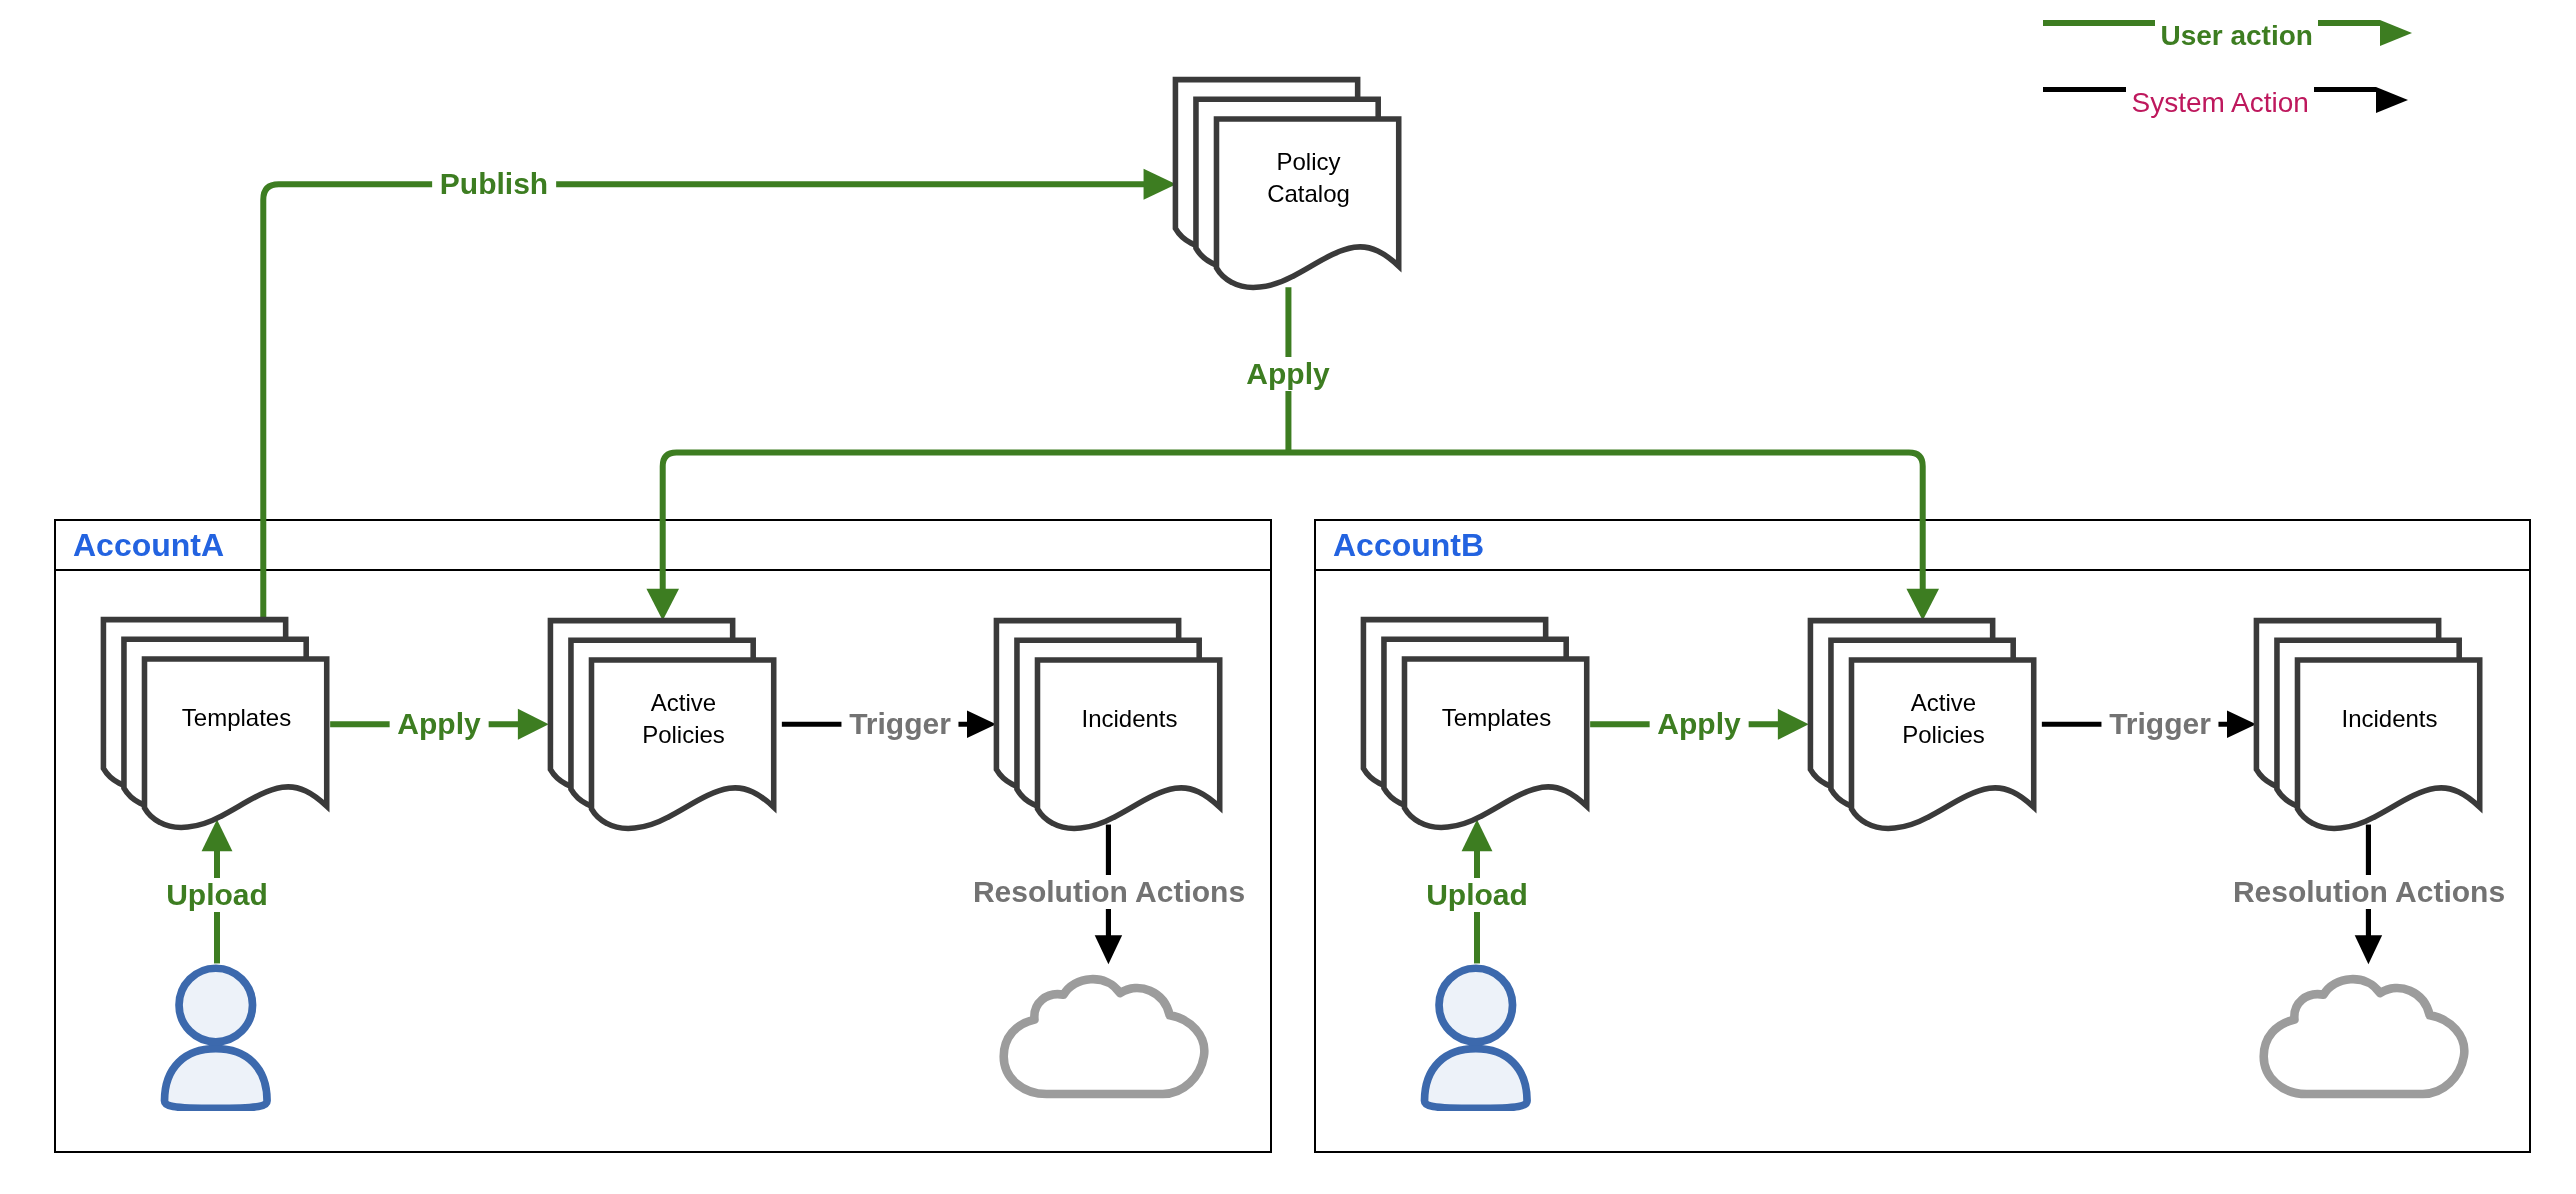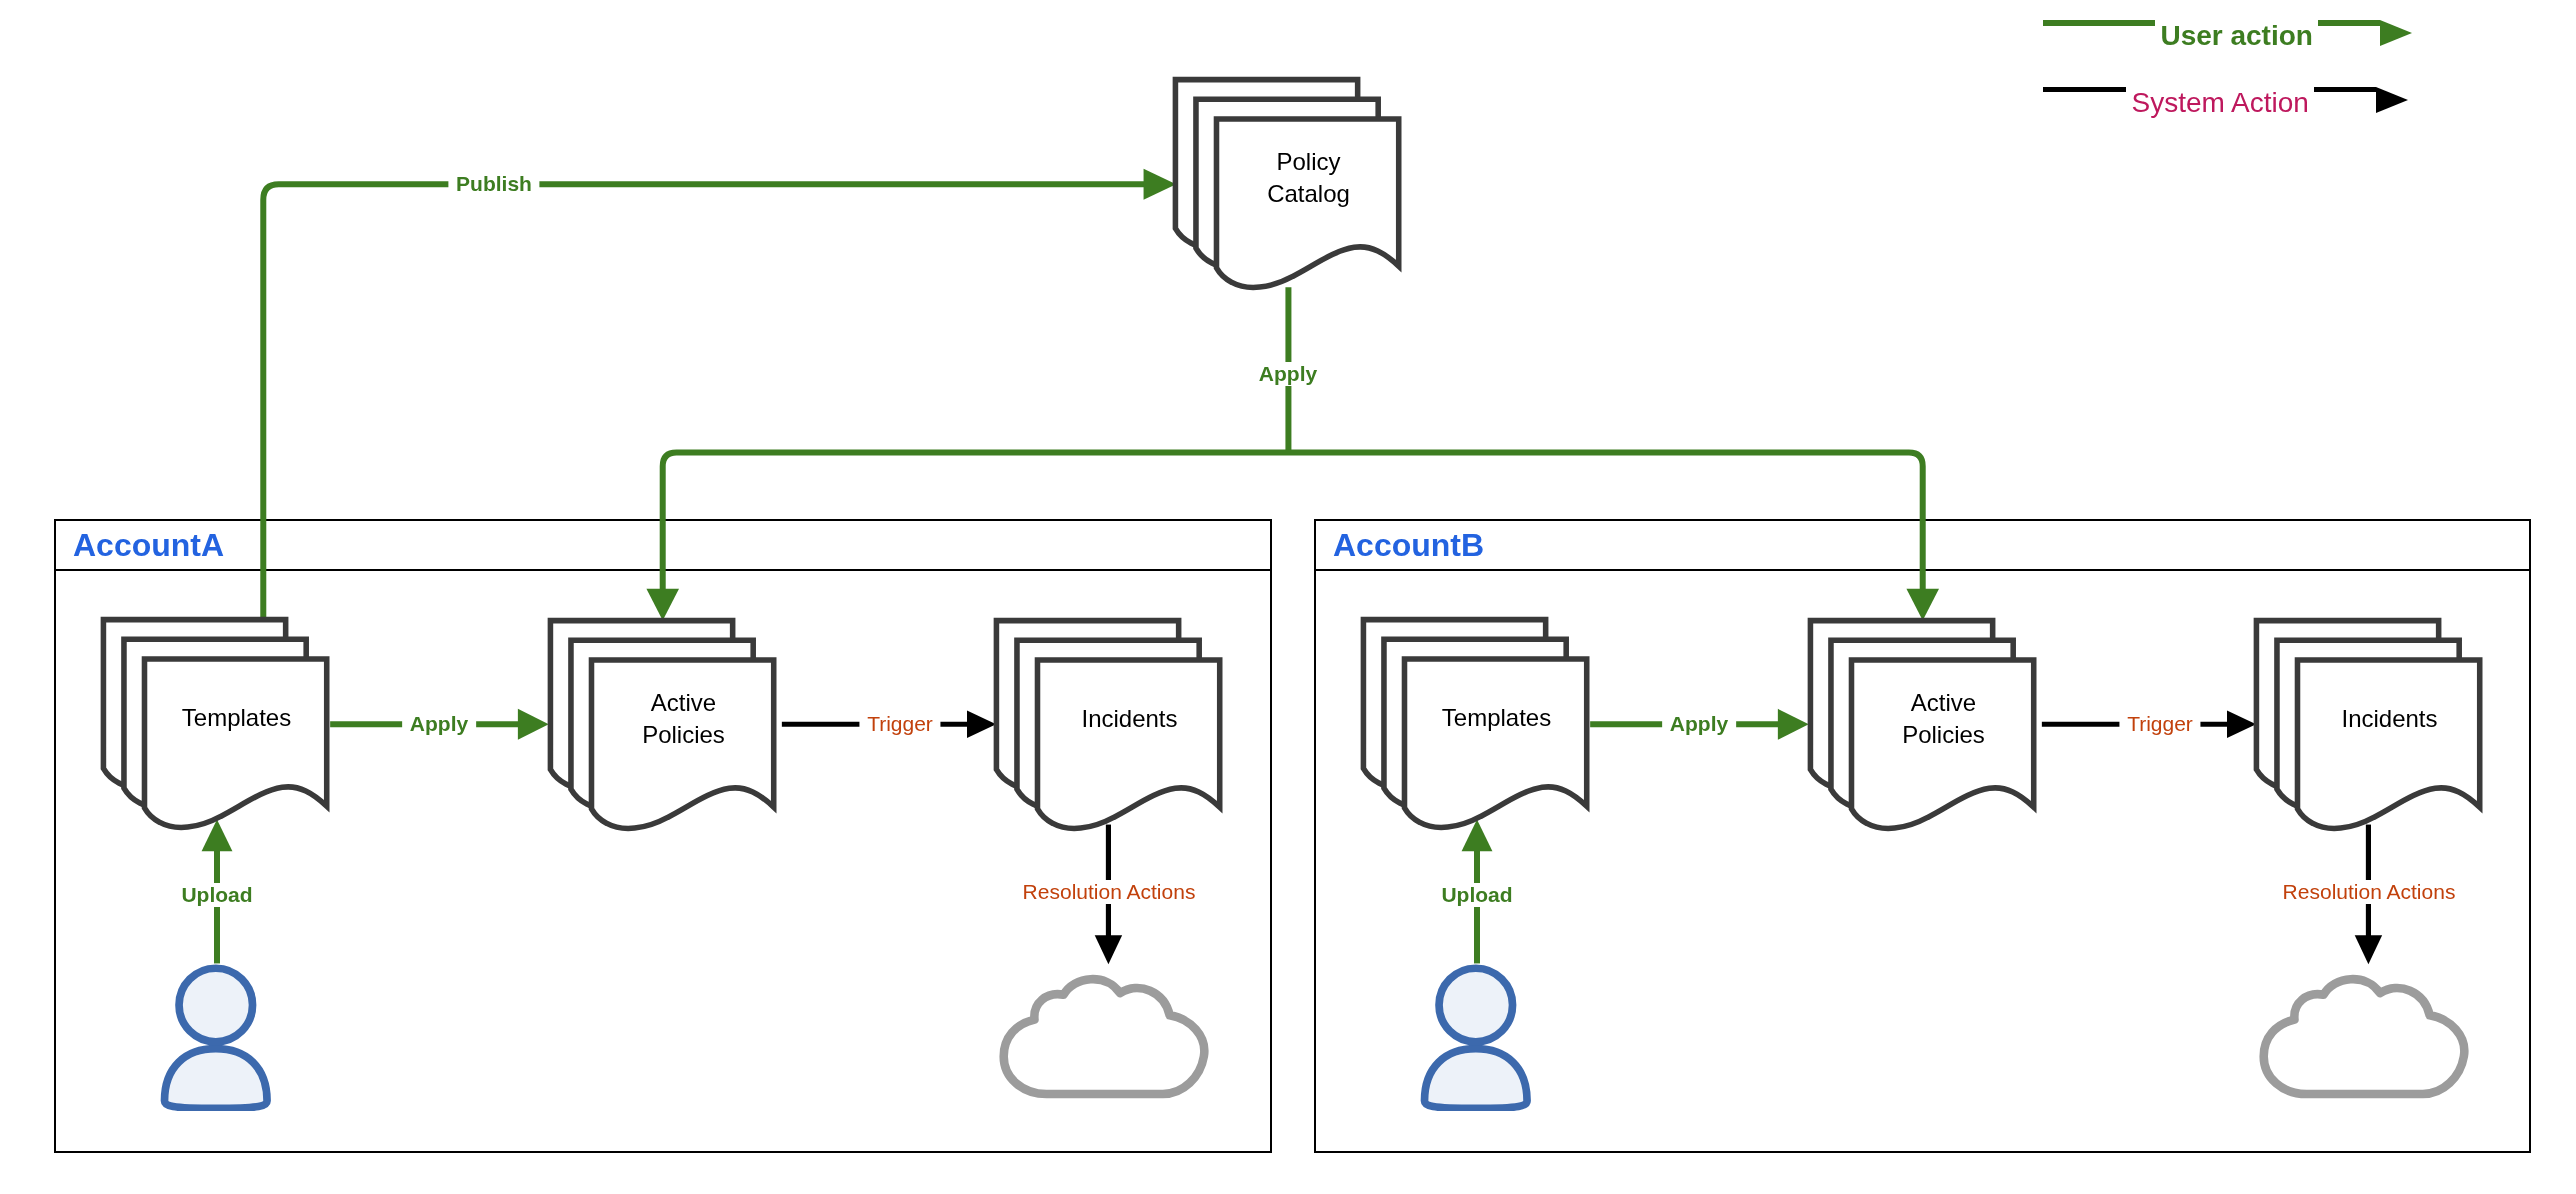--- a/index.html
+++ b/index.html
@@ -23,23 +23,23 @@
   .page{fill:#fff;stroke:#3a3a3a;stroke-width:6.5;}
   .stack-label{position:absolute;left:45px;top:28px;width:183px;height:147px;
                display:flex;align-items:center;justify-content:center;text-align:center;
                font-size:24px;color:#000;line-height:1.3;padding:0 22px;box-sizing:border-box;}
   .person-head{fill:#edf2f9;stroke:#3c69ad;stroke-width:9;}
   .person-body{fill:#edf2f9;stroke:#3c69ad;stroke-width:9;}
   .cloud-path{fill:#fff;stroke:#9c9c9c;stroke-width:10;stroke-linejoin:round;}
 
   
   .edge-label{position:absolute;transform:translate(-50%,-50%);background:#fff;
-              padding:0 7.7px;font-size:21px;white-space:nowrap;z-index:5;}
+              padding:0 7.7px;font-size:30px;white-space:nowrap;z-index:5;}
   .edge-label.green{color:#3d7d21;font-weight:bold;}
-  .edge-label.black{color:#c2410c;font-weight:normal;}
+  .edge-label.black{color:#737373;font-weight:bold;}
 
   
   .legend-row{position:absolute;display:flex;align-items:flex-start;z-index:5;}
   .legend-line{height:6px;background:#3d7d21;}
   .legend-line.black{height:5.1px;background:#000;}
   .legend-line.lead{flex:1;}
   .legend-line.tail{width:62px;}
   .legend-label{font-size:28px;margin:0 5.1px;white-space:nowrap;}
   .legend-label.green{color:#3d7d21;font-weight:bold;}
   .legend-label.blk{color:#be185d;}

